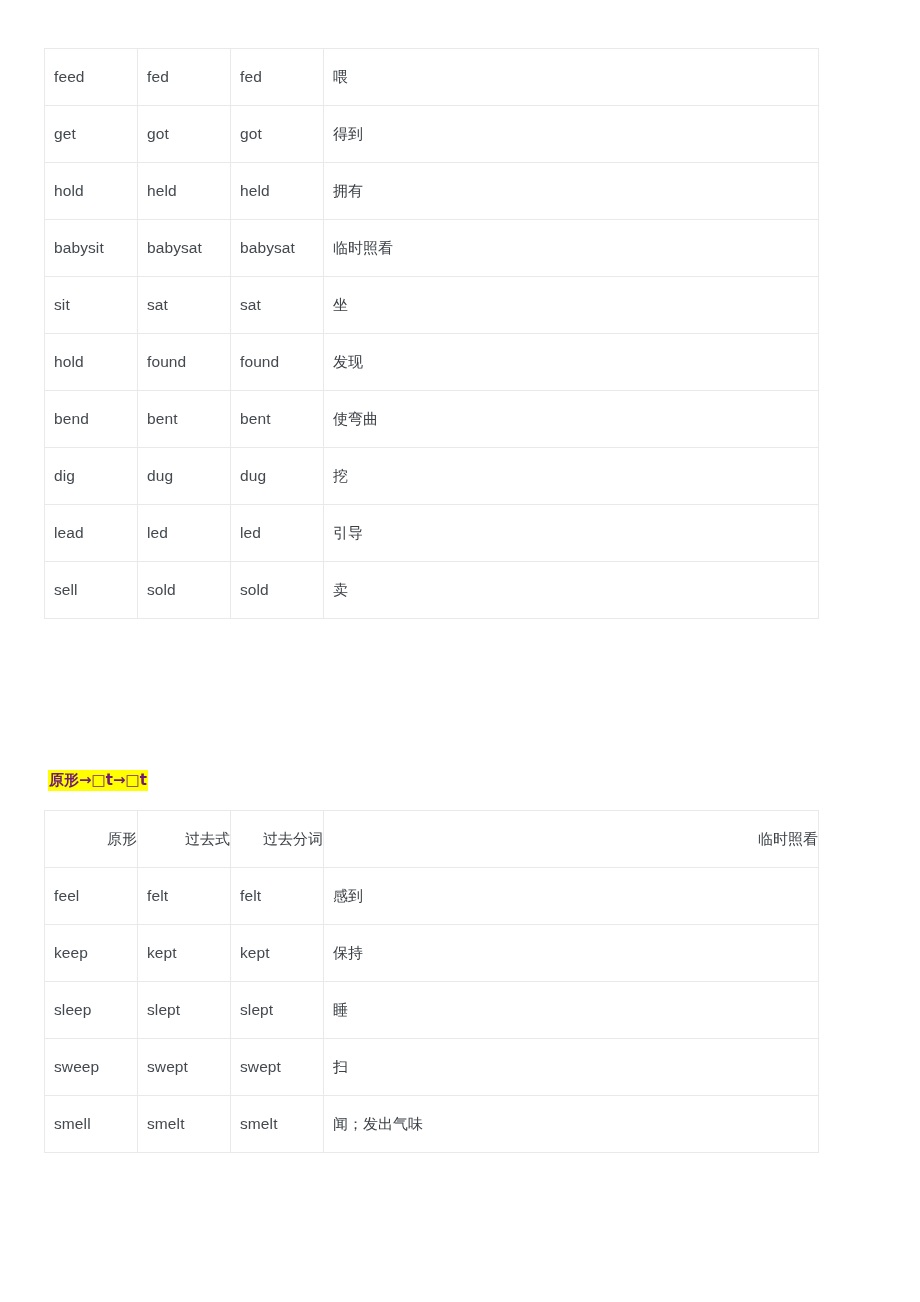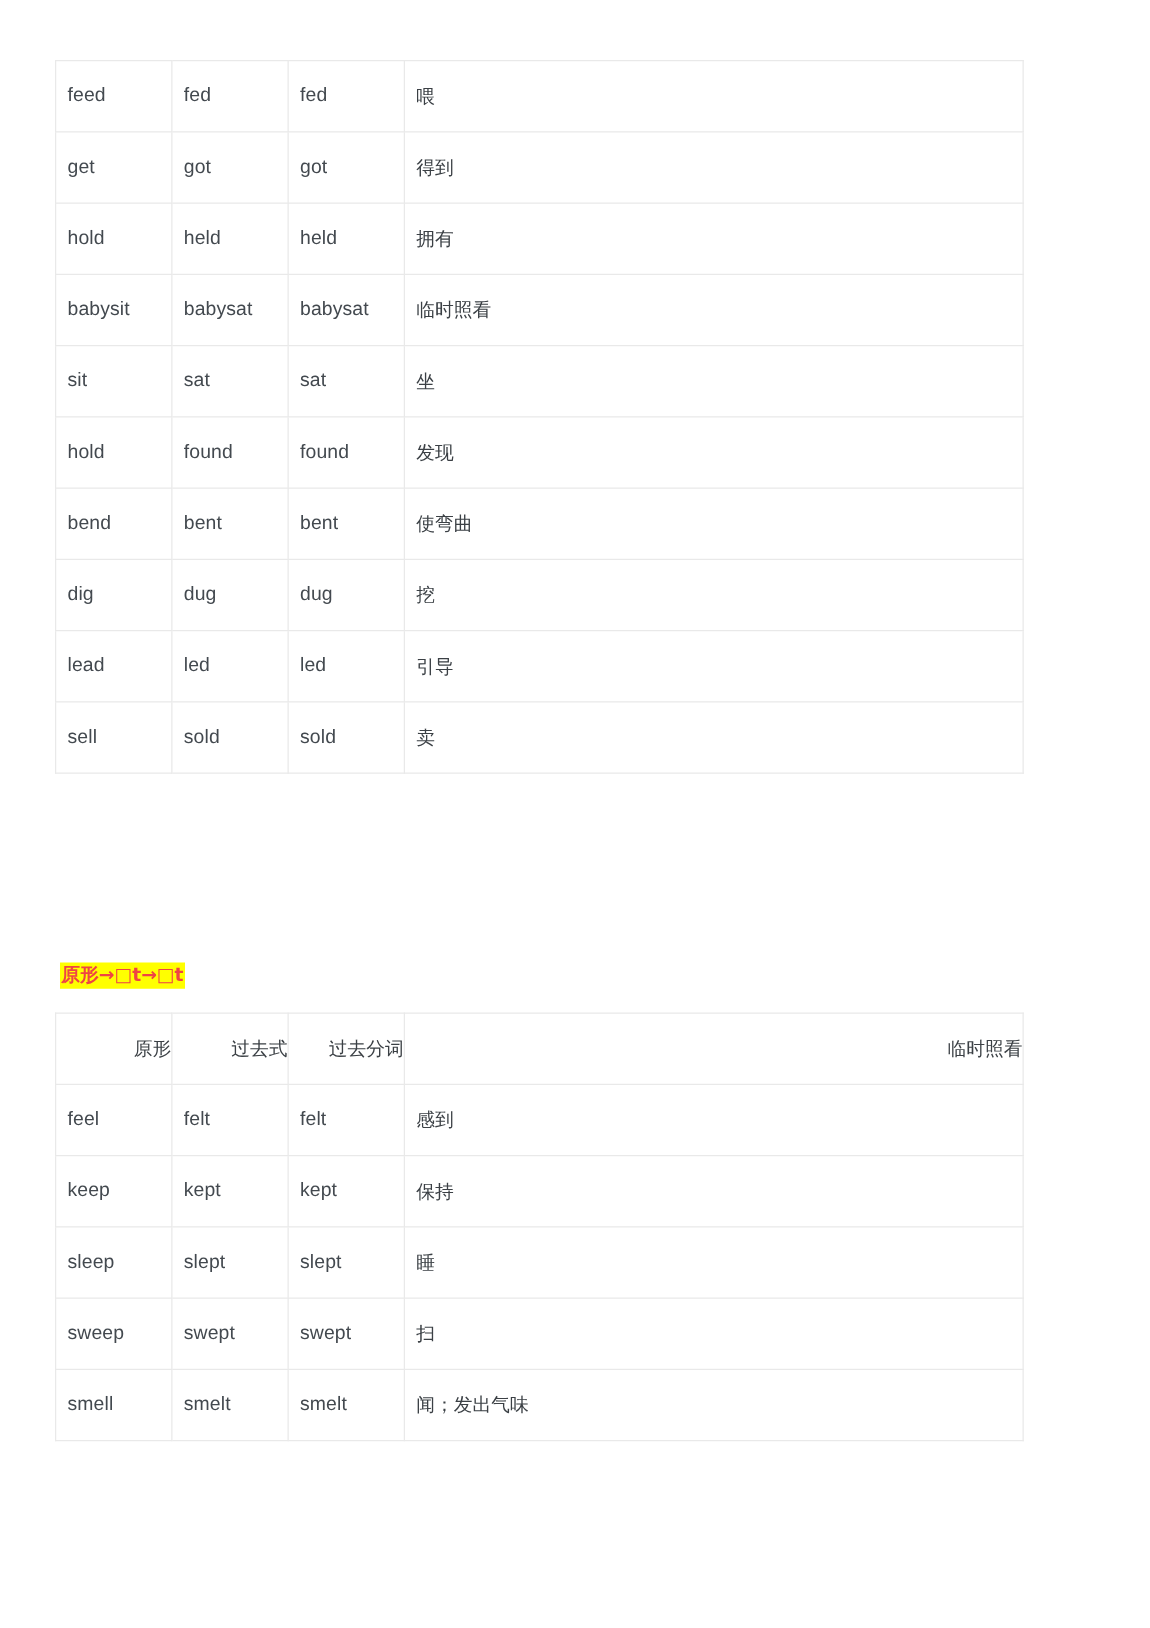--- a/index.html
+++ b/index.html
@@ -80,21 +80,21 @@
   
   .section-heading {
     position: absolute;
     left: 48px;
     top: 770px;
     margin: 0;
     padding: 0;
     font-size: 15px;
     line-height: 20px;
     font-weight: bold;
-    color: #ef4444;
+    color: #701a75;
     white-space: nowrap;
     font-family: "DejaVu Sans", "Liberation Sans", sans-serif;
   }
   .section-heading .hl {
     background: #ffff00;
     padding: 1px 1px 2px 1px;
   }
 </style>
 </head>
 <body>

